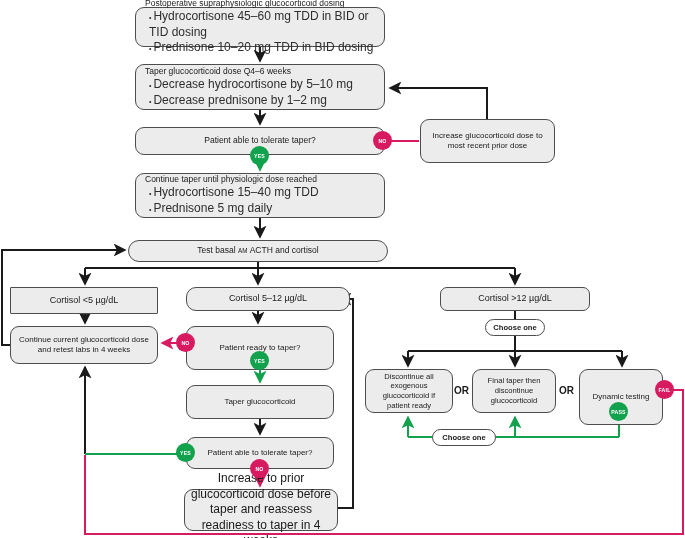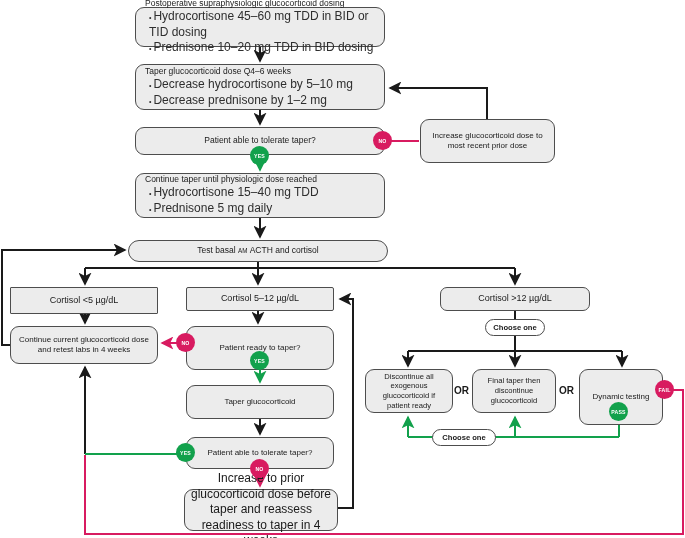--- a/index.html
+++ b/index.html
@@ -130,21 +130,21 @@
     <div class="nb">Prednisone 5 mg daily</div>
   </div>
 
   <div class="node ctr" style="left:128px;top:240px;width:260px;height:22px;border-radius:11px">
     <div class="nt"><span>Test basal </span><span class="sm">AM</span><span> ACTH and cortisol</span></div>
   </div>
 
   <div class="node ctr cort" style="left:10px;top:287px;width:148px;height:27px;border-radius:1px">
     <div class="nt">Cortisol &lt;5 µg/dL</div>
   </div>
-  <div class="node ctr cort" style="left:186px;top:287px;width:148px;height:24px;border-radius:2px">
+  <div class="node ctr cort" style="left:186px;top:287px;width:164px;height:24px;border-radius:10px">
     <div class="nt">Cortisol 5–12 µg/dL</div>
   </div>
   <div class="node ctr cort" style="left:440px;top:287px;width:150px;height:24px;border-radius:7px">
     <div class="nt">Cortisol &gt;12 µg/dL</div>
   </div>
 
   <div class="node ctr" style="left:10px;top:326px;width:148px;height:38px">
     <div class="nt" style="font-size:8px">Continue current glucocorticoid dose and retest labs in 4 weeks</div>
   </div>
 

